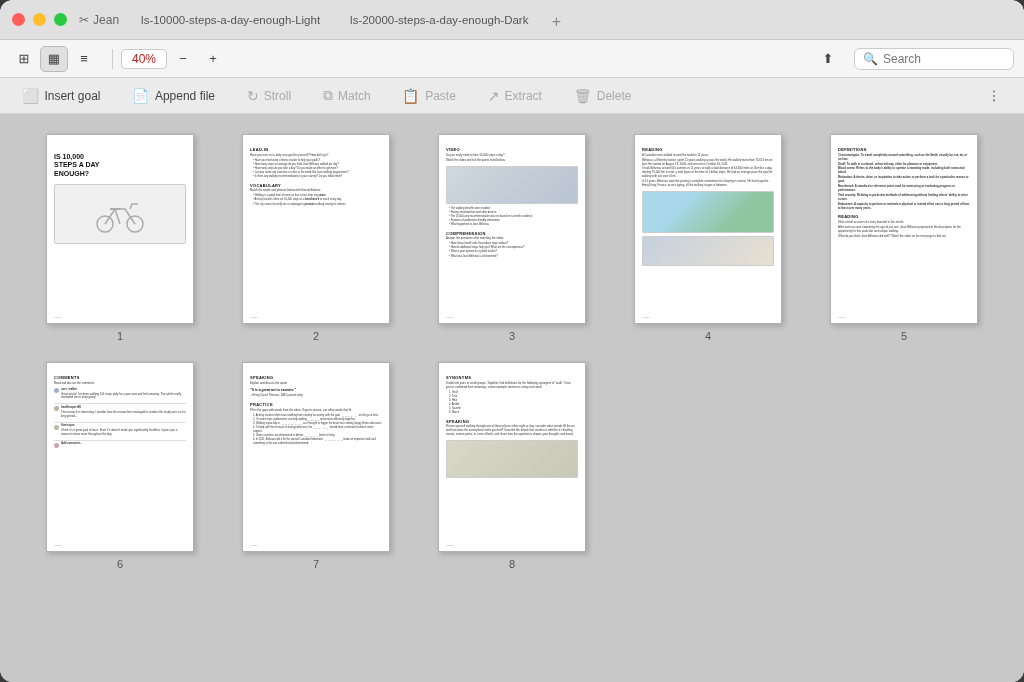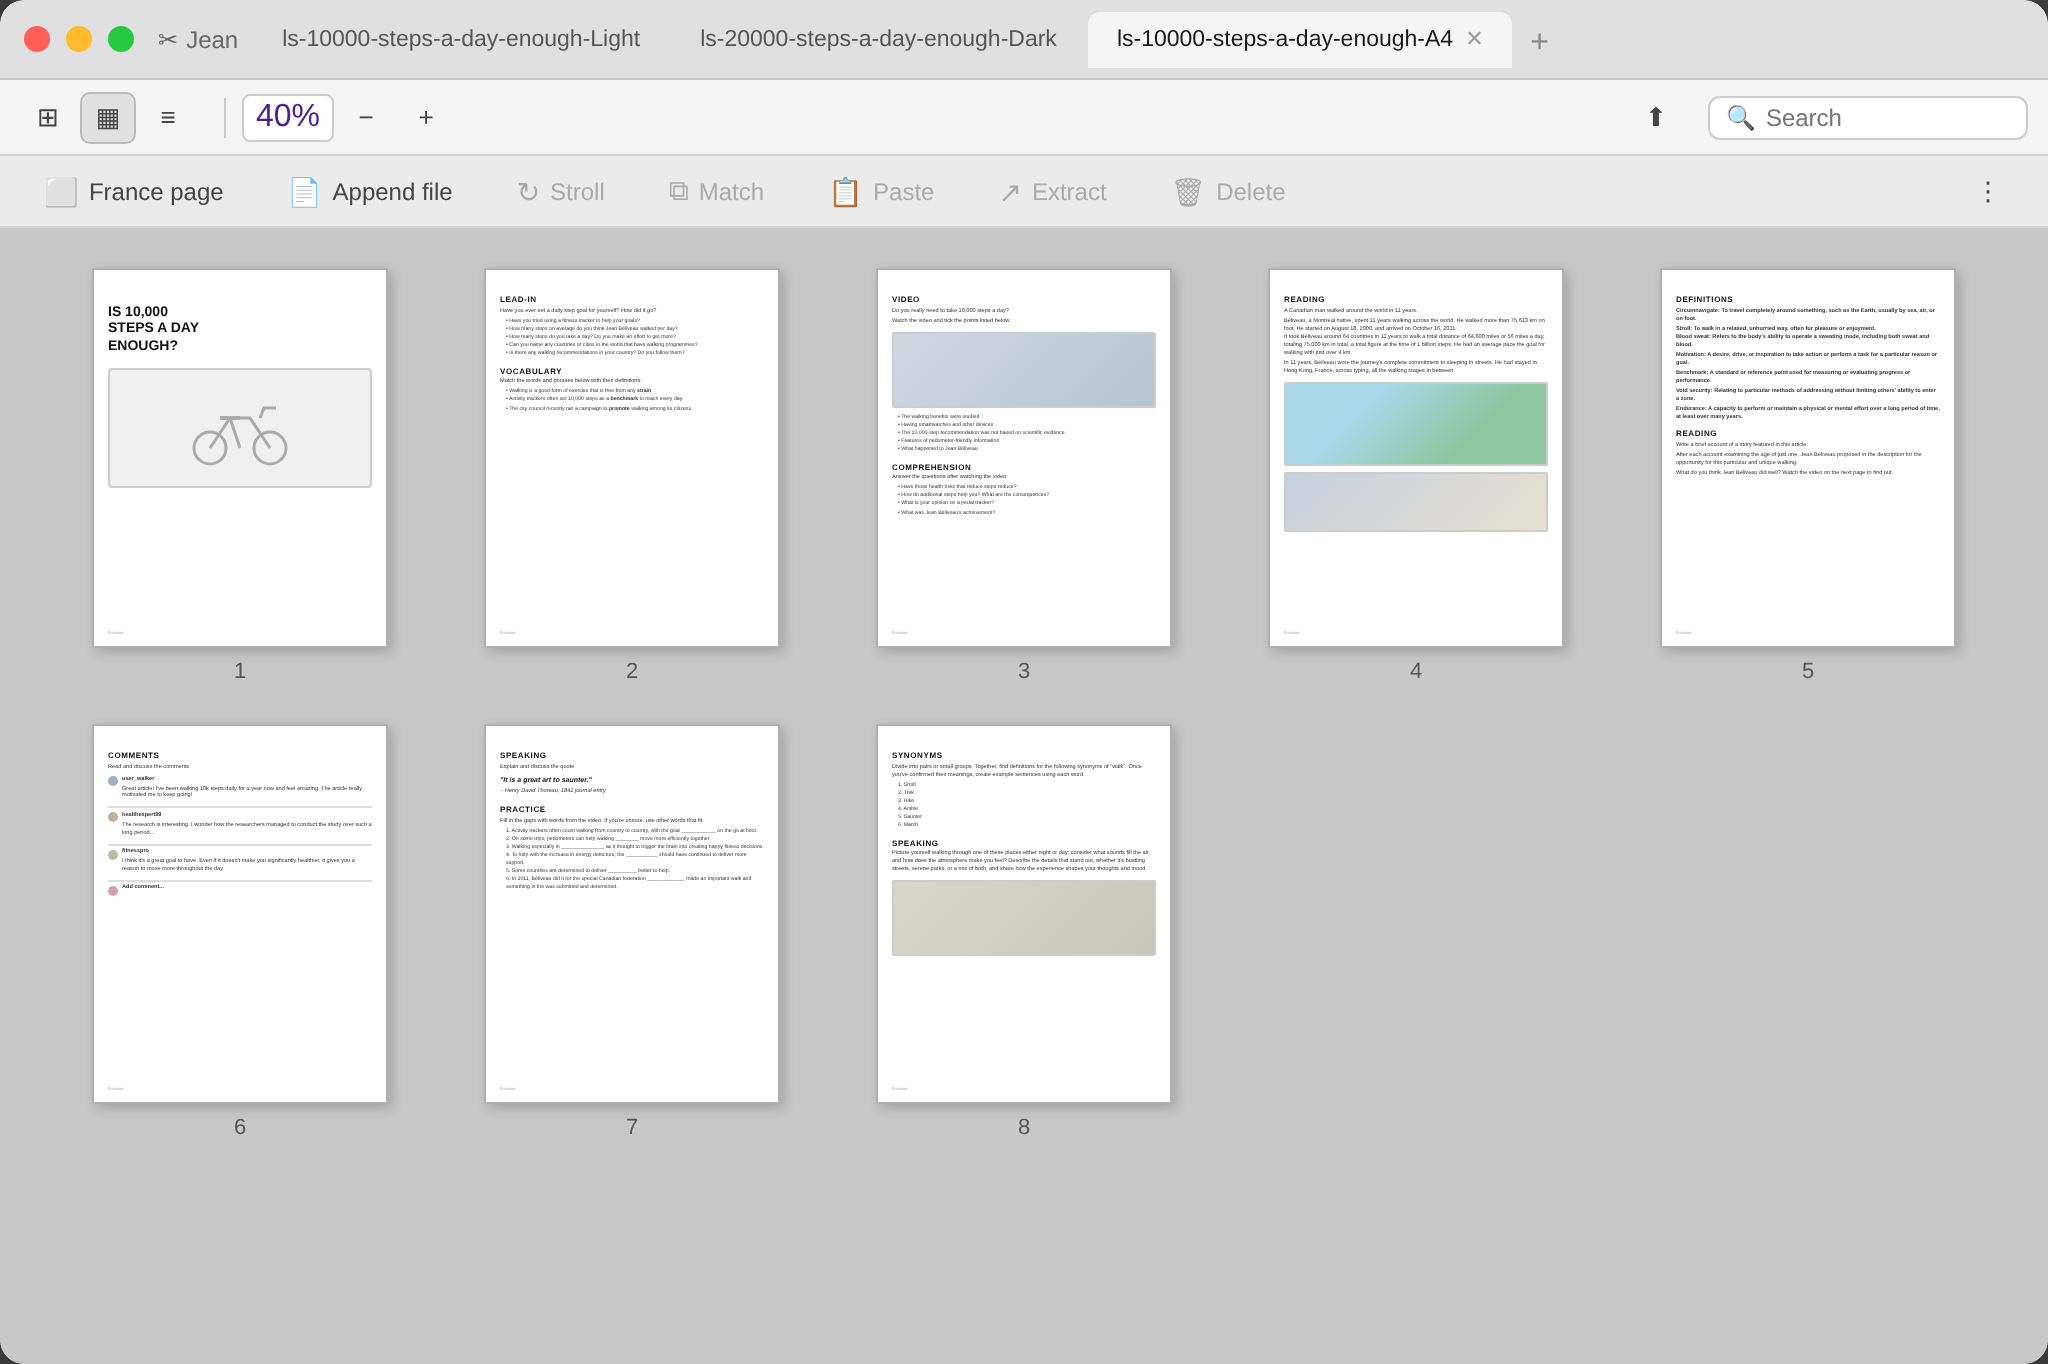--- a/index.html
+++ b/index.html
@@ -122,22 +122,22 @@
       border: 1px solid transparent;
       background: transparent;
       cursor: pointer;
       display: flex;
       align-items: center;
       justify-content: center;
       font-size: 13px;
       color: #444;
     }
     .zoom-display {
-      font-size: 16px;
-      color: #4c1d95;
+      font-size: 12px;
+      color: #b91c1c;
       padding: 2px 6px;
       border: 1px solid #ccc;
       border-radius: 4px;
       background: white;
       min-width: 46px;
       text-align: center;
     }
     .toolbar-separator {
       width: 1px;
       height: 20px;
@@ -326,24 +326,20 @@
       <span>✂</span>
       <span>Jean</span>
     </div>
     <div class="tabs">
       <button class="tab">
         <span>ls-10000-steps-a-day-enough-Light</span>
       </button>
       <button class="tab">
         <span>ls-20000-steps-a-day-enough-Dark</span>
       </button>
-      <button class="tab active">
-        <span>ls-10000-steps-a-day-enough-A4</span>
-        <span class="tab-close">✕</span>
-      </button>
       <button class="tab-add">+</button>
     </div>
   </div>
 
   <div class="toolbar">
     <div class="toolbar-group">
       <button class="toolbar-btn">
         <span>⊞</span>
       </button>
       <button class="toolbar-btn" style="background:#e0e0e0; border-color:#bbb;">
@@ -369,21 +365,21 @@
     </button>
     <div class="search-box">
       <span class="search-icon-svg">🔍</span>
       <input type="text" placeholder="Search" style="">
     </div>
   </div>
 
   <div class="actionbar">
     <button class="action-btn">
       <span class="icon">⬜</span>
-      <span>France page</span>
+      <span>Insert goal</span>
     </button>
     <button class="action-btn">
       <span class="icon">📄</span>
       <span>Append file</span>
     </button>
     <button class="action-btn disabled">
       <span class="icon">↻</span>
       <span>Stroll</span>
     </button>
     <button class="action-btn disabled">

